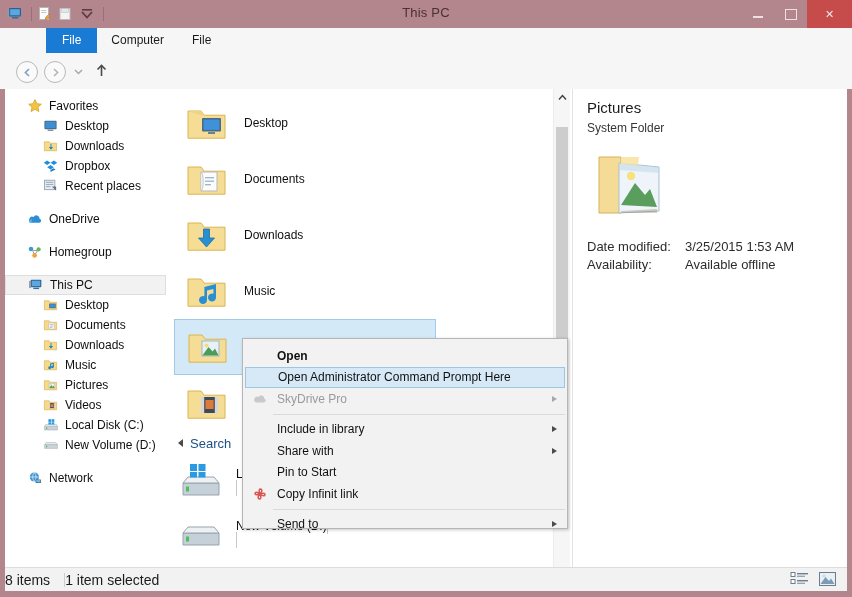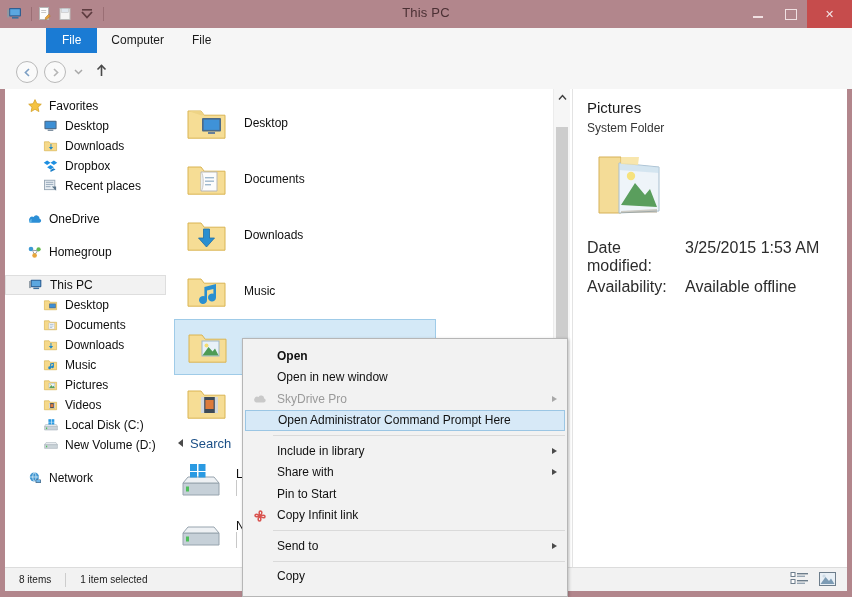--- a/index.html
+++ b/index.html
@@ -286,46 +286,46 @@
     position: absolute; left: 567px; top: 0;
     width: 275px; height: 478px;
     background: #fff;
     border-left: 1px solid #e3e3e3;
     padding: 10px 14px;
     box-sizing: border-box;
   }
   .det-title { font-size: 15px; color: #1b1b1b; }
   .det-sub { font-size: 12px; color: #363636; margin-top: 5px; }
   .det-icon { width: 78px; height: 74px; margin: 14px 0 16px 6px; position: relative; }
-  .det-rows { font-size: 16px; color: #2c2c2c; }
+  .det-rows { font-size: 13px; color: #2c2c2c; }
   .det-row { display: flex; margin-bottom: 3px; }
   .det-key { width: 90px; color: #2c2c2c; }
   .det-val { color: #2c2c2c; margin-left: 8px; }
 
   
   .statusbar {
     position: absolute; left: 5px; top: 567px;
     width: 842px; height: 24px;
     background: #f2f2f2;
     border-top: 1px solid #dcdcdc;
     display: flex; align-items: center;
     box-sizing: border-box;
   }
-  .status-txt { font-size: 10px; color: #1b1b1b; margin-left: 14px; }
+  .status-txt { font-size: 14px; color: #1b1b1b; }
   .status-sep { width: 1px; height: 14px; background: #cdcdcd; margin-left: 14px; }
   .status-views {
     margin-left: auto; margin-right: 10px;
     display: flex; align-items: center; gap: 9px;
   }
   .viewbtn { width: 19px; height: 17px; position: relative; }
 
   
   .ctxmenu {
     position: absolute; left: 242px; top: 338px;
-    width: 326px; height: 259px;
+    width: 326px; height: 191px;
     background: #f2f2f2;
     border: 1px solid #b6b6b6;
     box-shadow: 1px 1px 3px rgba(0,0,0,.22);
     box-sizing: border-box;
     overflow: hidden;
     z-index: 40;
   }
   .ctx-gutter {
     position: absolute; left: 0; top: 0;
     width: 28px; height: 100%;
@@ -874,36 +874,33 @@
   </div>
 
   <div class="ctxmenu">
     <div class="ctx-gutter"></div>
     <div class="ctx-list">
 
       <div class="ctx-item bold">
         <span>Open</span>
       </div>
 
-      <div class="ctx-item">
-        <span>Open in new window</span>
+
+      <div class="ctx-item highlighted">
+        <span>Open Administrator Command Prompt Here</span>
       </div>
 
       <div class="ctx-item disabled">
         <span class="ctx-ico">
           <svg width="16" height="16" viewBox="0 0 16 16">
             <path d="M4 11.4 h8 a2 2 0 0 0 .2-3.9 A3.1 3.1 0 0 0 6.5 5.9 A2.6 2.6 0 0 0 4 11.4 Z" fill="#c9c9c9"></path>
           </svg>
         </span>
         <span>SkyDrive Pro</span>
         <span class="sub"></span>
-      </div>
-
-      <div class="ctx-item highlighted">
-        <span>Open Administrator Command Prompt Here</span>
       </div>
 
       <div class="ctx-sep"></div>
 
       <div class="ctx-item">
         <span>Include in library</span>
         <span class="sub"></span>
       </div>
 
       <div class="ctx-item">

